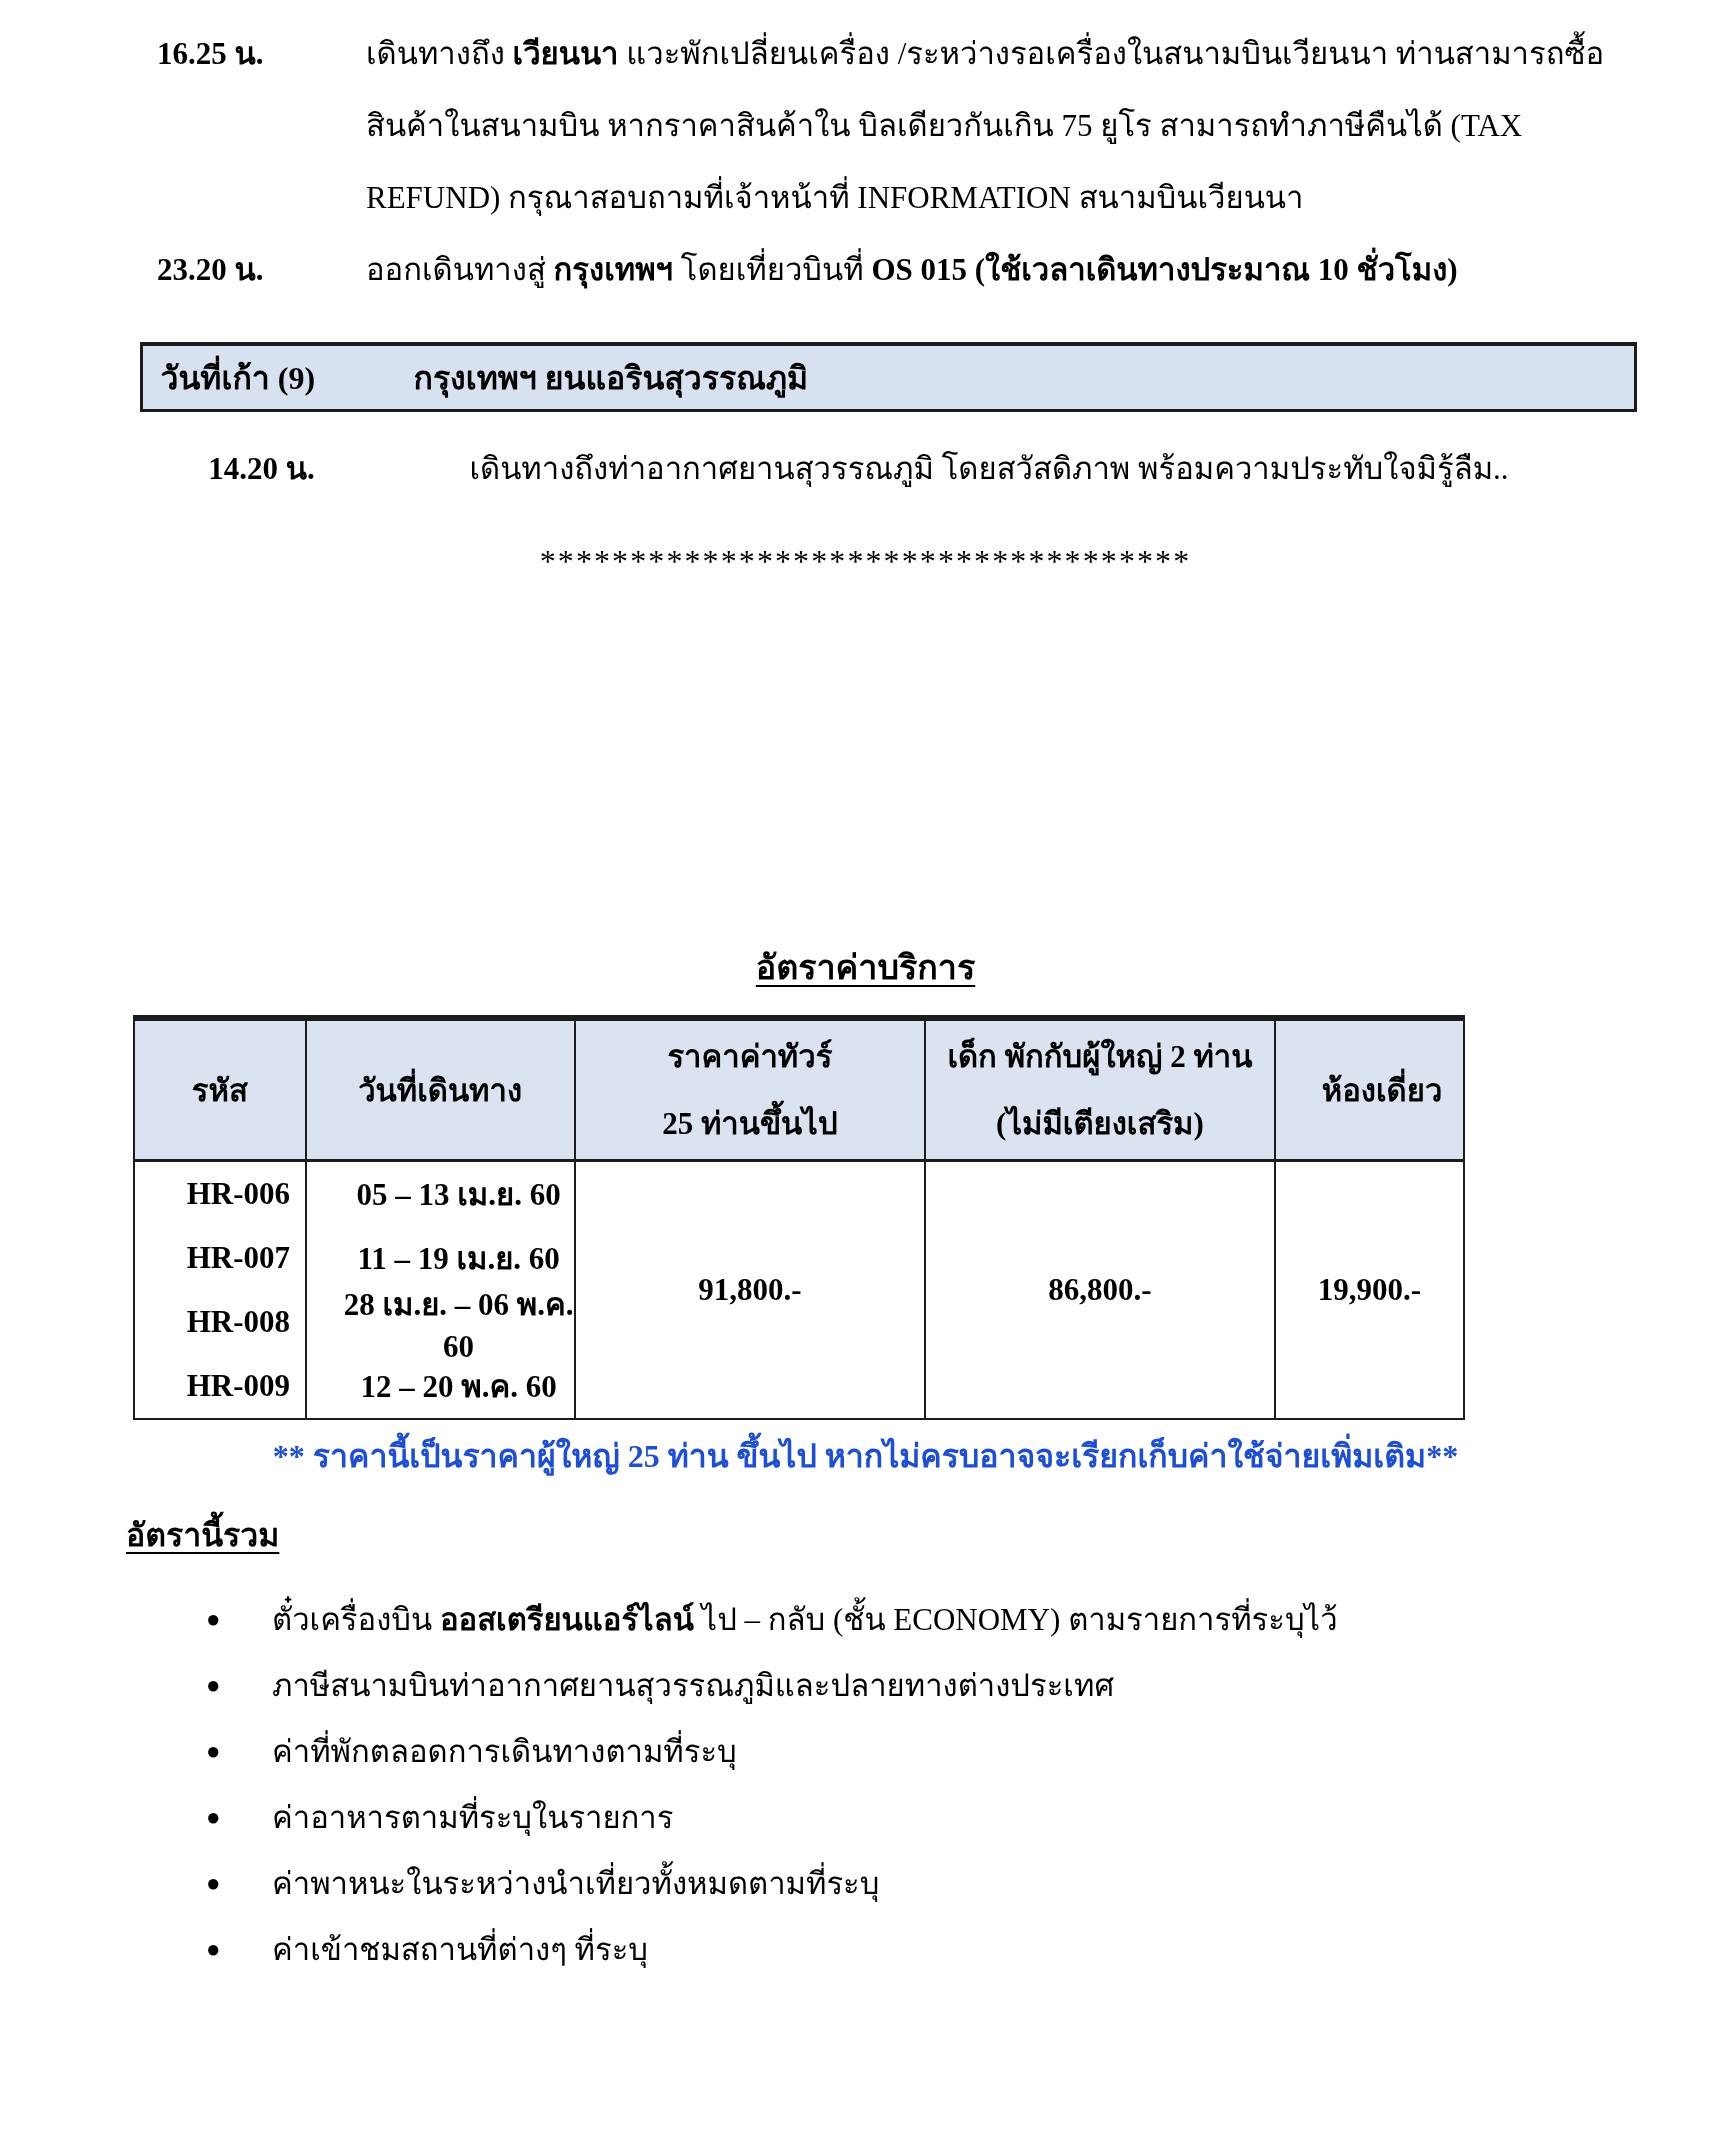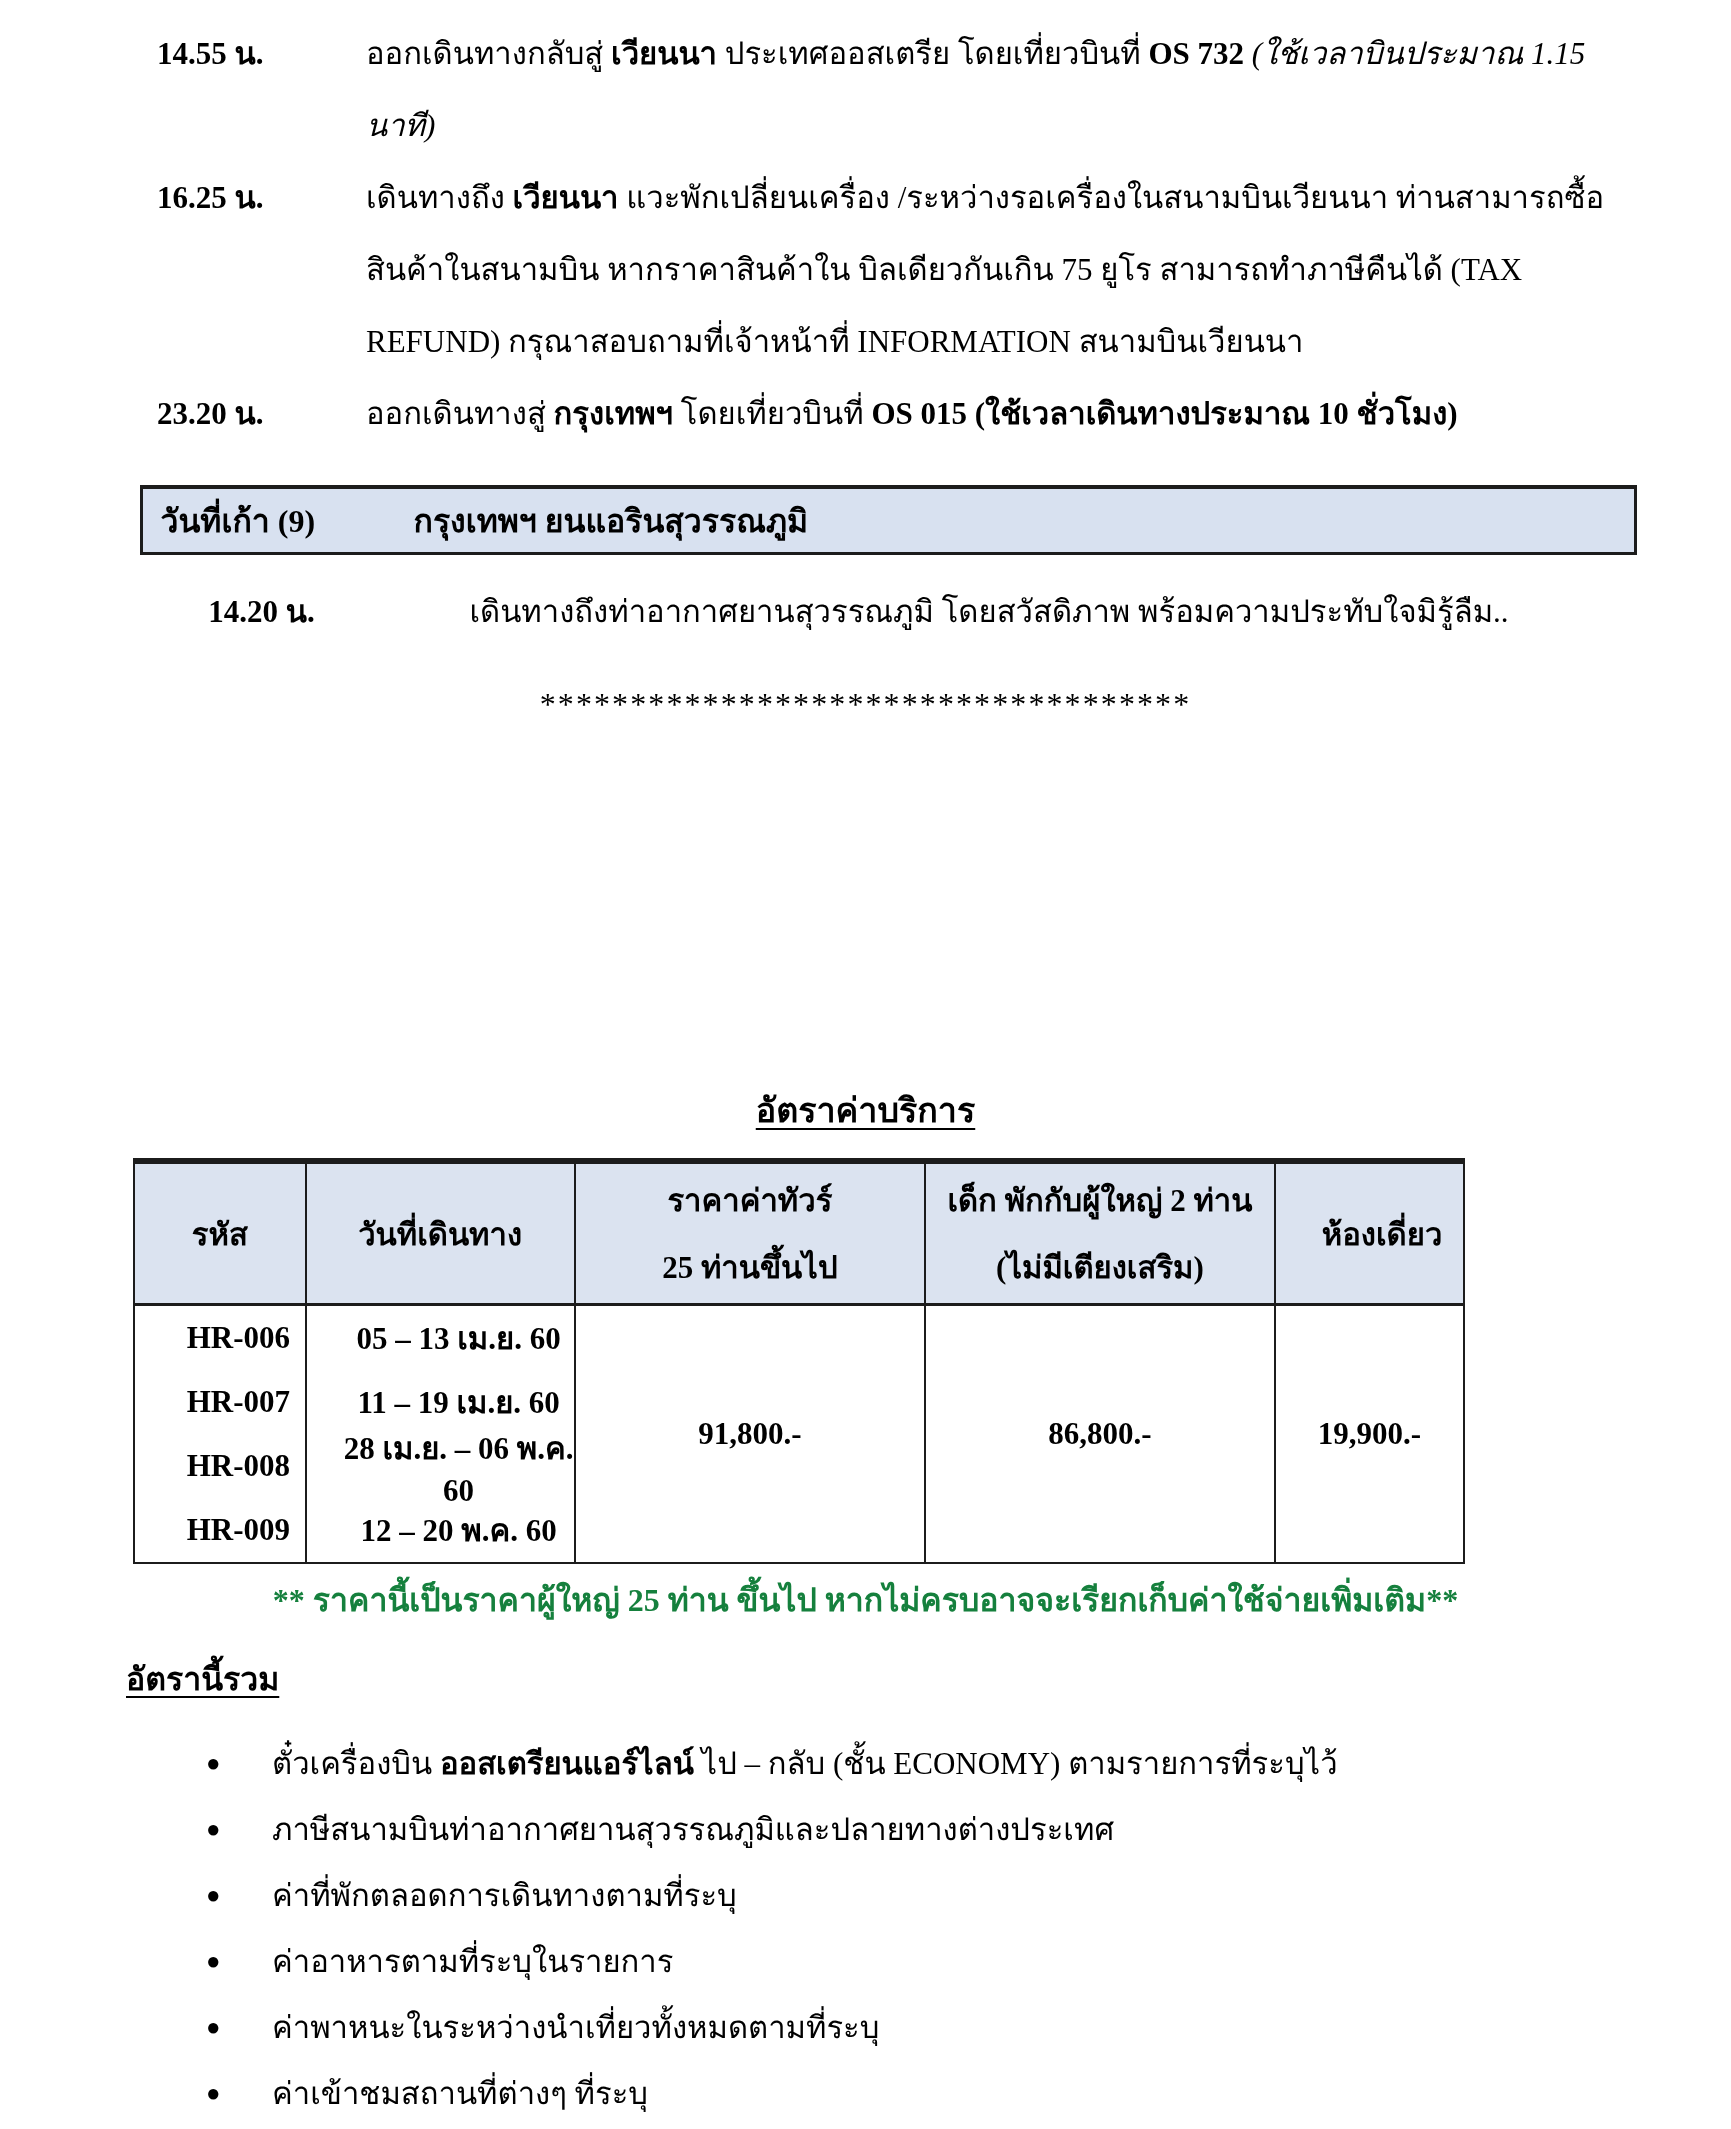--- a/index.html
+++ b/index.html
@@ -92,24 +92,20 @@
   ul.includes li { display:flex; align-items:center; height:66px; padding-left:206px; }
   ul.includes .dot { font-size:24px; width:66px; flex:0 0 66px; }
 </style>
 </head>
 <body>
 
 <div class="page">
 
   <section class="timeline">
 
-    <div class="t-row">
-      <div class="t-time">14.55 น.</div>
-      <div class="t-text"><span>ออกเดินทางกลับสู่ </span><span class="b">เวียนนา</span><span> ประเทศออสเตรีย โดยเที่ยวบินที่ </span><span class="b">OS 732</span><span class="i"> (ใช้เวลาบินประมาณ 1.15 นาที)</span></div>
-    </div>
 
     <div class="t-row">
       <div class="t-time">16.25 น.</div>
       <div class="t-text"><span>เดินทางถึง </span><span class="b">เวียนนา</span><span> แวะพักเปลี่ยนเครื่อง /ระหว่างรอเครื่องในสนามบินเวียนนา ท่านสามารถซื้อสินค้าในสนามบิน หากราคาสินค้าใน บิลเดียวกันเกิน 75 ยูโร สามารถทำภาษีคืนได้ (TAX REFUND) กรุณาสอบถามที่เจ้าหน้าที่ INFORMATION สนามบินเวียนนา</span></div>
     </div>
 
     <div class="t-row">
       <div class="t-time">23.20 น.</div>
       <div class="t-text"><span>ออกเดินทางสู่ </span><span class="b">กรุงเทพฯ</span><span> โดยเที่ยวบินที่ </span><span class="b">OS 015</span><span class="b"> (ใช้เวลาเดินทางประมาณ 10 ชั่วโมง)</span></div>
     </div>
@@ -165,21 +161,21 @@
             <div>12 – 20 พ.ค. 60</div>
           </div>
         </td>
         <td>91,800.-</td>
         <td>86,800.-</td>
         <td>19,900.-</td>
       </tr>
     </tbody>
   </table>
 
-  <div class="price-note" style="color: #15803d;">** ราคานี้เป็นราคาผู้ใหญ่ 25 ท่าน ขึ้นไป หากไม่ครบอาจจะเรียกเก็บค่าใช้จ่ายเพิ่มเติม**</div>
+  <div class="price-note" style="color: #1d4ed8;">** ราคานี้เป็นราคาผู้ใหญ่ 25 ท่าน ขึ้นไป หากไม่ครบอาจจะเรียกเก็บค่าใช้จ่ายเพิ่มเติม**</div>
 
   <div class="includes-heading">
     <span class="u">อัตรานี้รวม</span>
   </div>
 
   <ul class="includes">
     <li>
       <span class="dot">●</span>
       <span><span>ตั๋วเครื่องบิน </span><span class="b">ออสเตรียนแอร์ไลน์</span><span> ไป – กลับ (ชั้น ECONOMY) ตามรายการที่ระบุไว้</span></span>
     </li>

